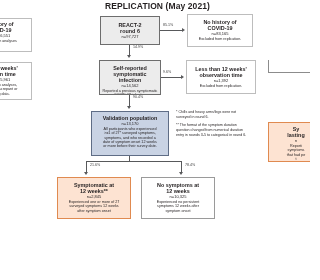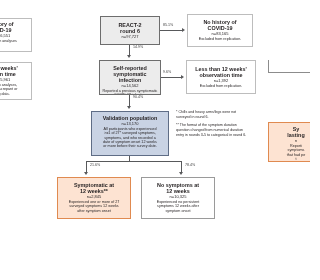--- a/index.html
+++ b/index.html
@@ -111,20 +111,21 @@
     color: #231f20;
     width: 74px;
   }
   .footnote p { margin: 0 0 4px 0; }
 </style>
 </head>
 <body>
 
 <div id="canvas">
 
+  <div class="panel-title" id="title-center">REPLICATION (May 2021)</div>
 
   <div class="box excl" style="left:-26px; top:18px; width:58px; height:34px;">
     <span class="hd">istory of</span>
     <span class="hd">VID-19</span>
     <span class="n">=36,551</span>
     <span class="sub">m main analyses</span>
   </div>
 
   <div class="box excl" style="left:-26px; top:62px; width:58px; height:38px;">
     <span class="hd">n 12 weeks'</span>

